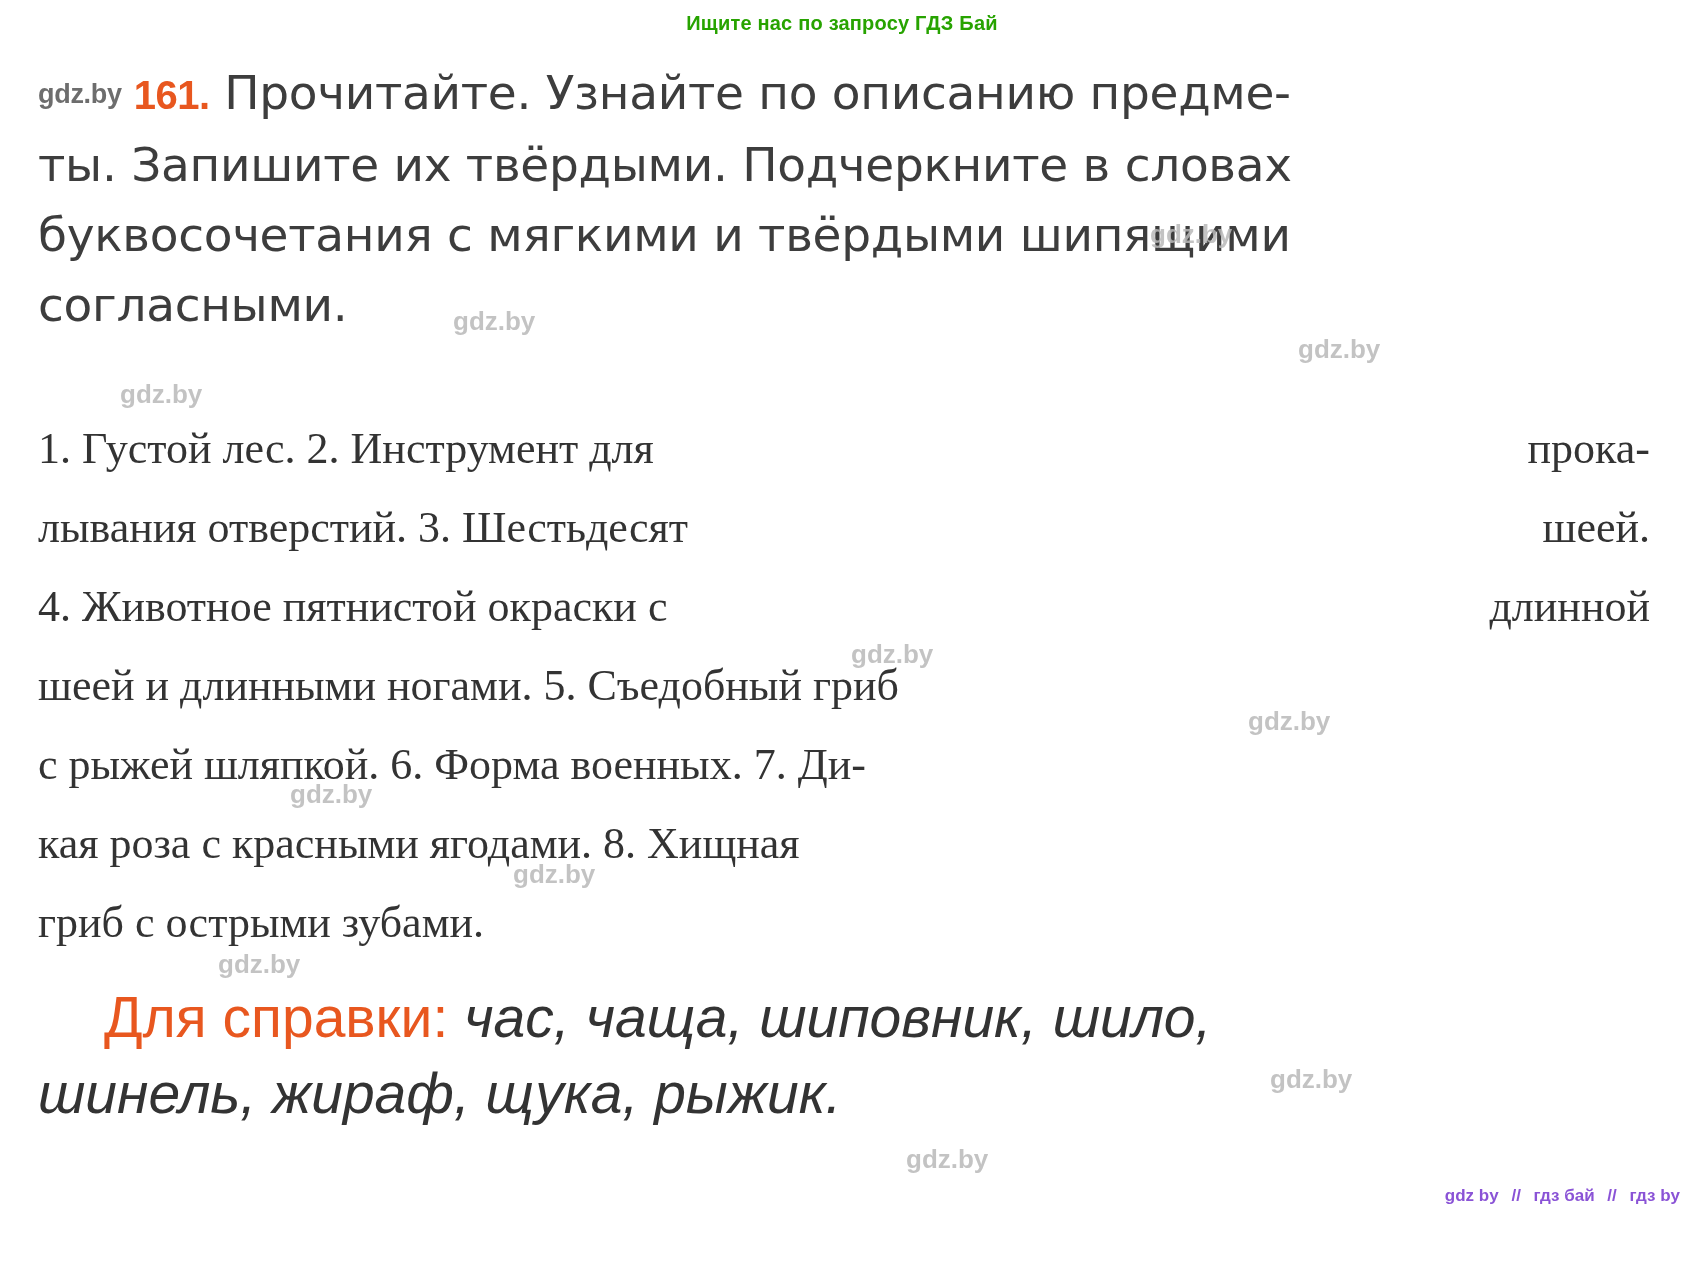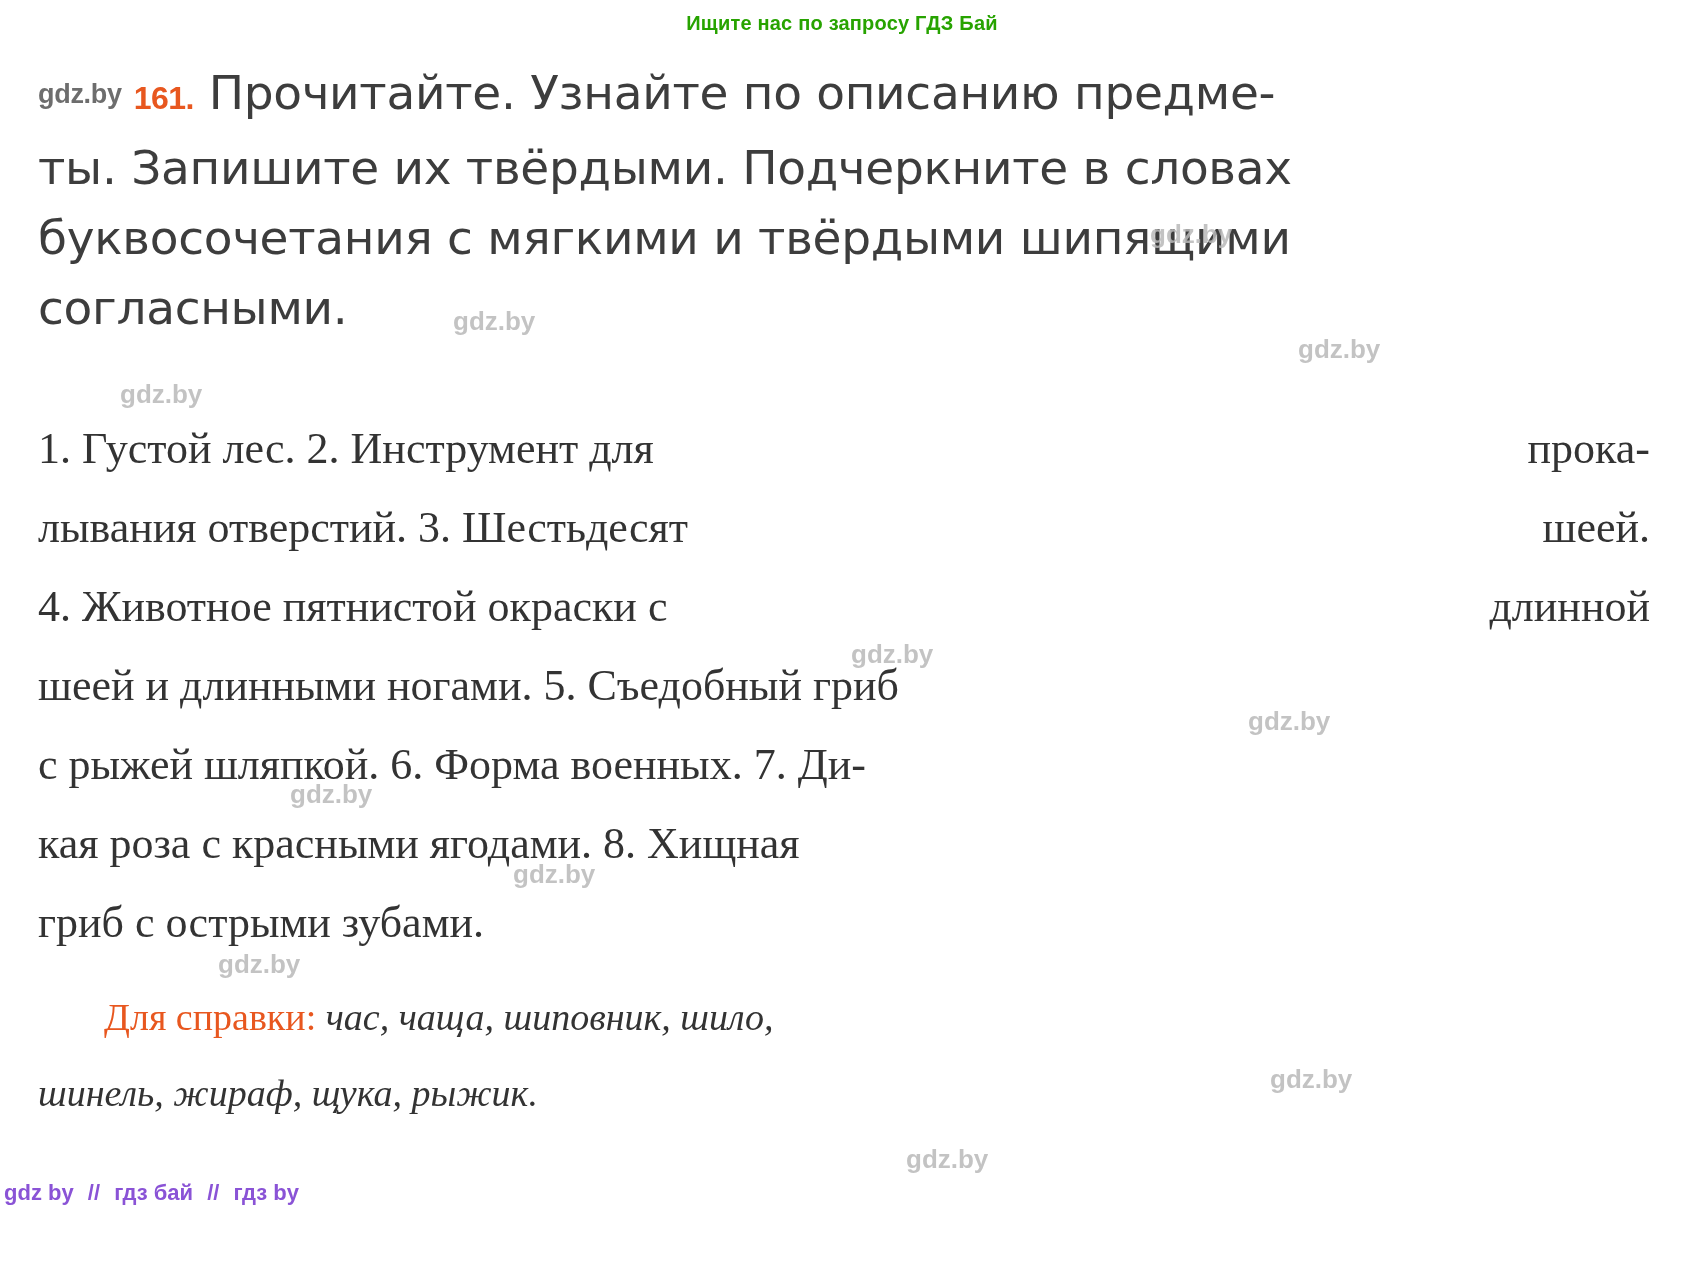--- a/index.html
+++ b/index.html
@@ -59,21 +59,21 @@
     white-space: nowrap;
     letter-spacing: -0.3px;
   }
   .task-line.first {
     text-indent: 0;
   }
   .exercise-number {
     color: #e8571f;
     font-weight: bold;
     font-family: "Liberation Sans", sans-serif;
-    font-size: 32px;
+    font-size: 40px;
     letter-spacing: -0.5px;
   }
   .corner-mark {
     font-family: "Liberation Sans", sans-serif;
     font-size: 27px;
     font-weight: bold;
     color: #6d6d6d;
     vertical-align: 6px;
     margin-right: 12px;
   }
@@ -99,22 +99,22 @@
   .serif-line.justify > span { white-space: pre; }
 
   
   .ref-block {
     position: absolute;
     left: 38px;
     top: 945px;
     width: 1612px;
   }
   .ref-line {
-    font-family: Liberation Serif, serif;
-    font-size: 38px;
+    font-family: Liberation Sans, sans-serif;
+    font-size: 57px;
     line-height: 76px;
     color: #333333;
     white-space: nowrap;
   }
   .ref-label {
     color: #e8571f;
   }
   .ref-italic {
     font-style: italic;
   }
@@ -130,23 +130,23 @@
     white-space: nowrap;
     pointer-events: none;
   }
 
   
   .footer {
     position: absolute;
     left: 0;
     bottom: 8px;
     width: 1684px;
-    text-align: left;
-    font-family: "Liberation Sans", sans-serif;
-    font-size: 22px;
+    text-align: right;
+    font-family: "Liberation Sans", sans-serif;
+    font-size: 17px;
     font-weight: bold;
     color: #8a53d6;
   }
   .footer span { margin: 0 4px; }
 </style>
 </head>
 <body>
 
 <div class="top-bar">
   <div class="top-bar-text">Ищите нас по запросу ГДЗ Бай</div>

